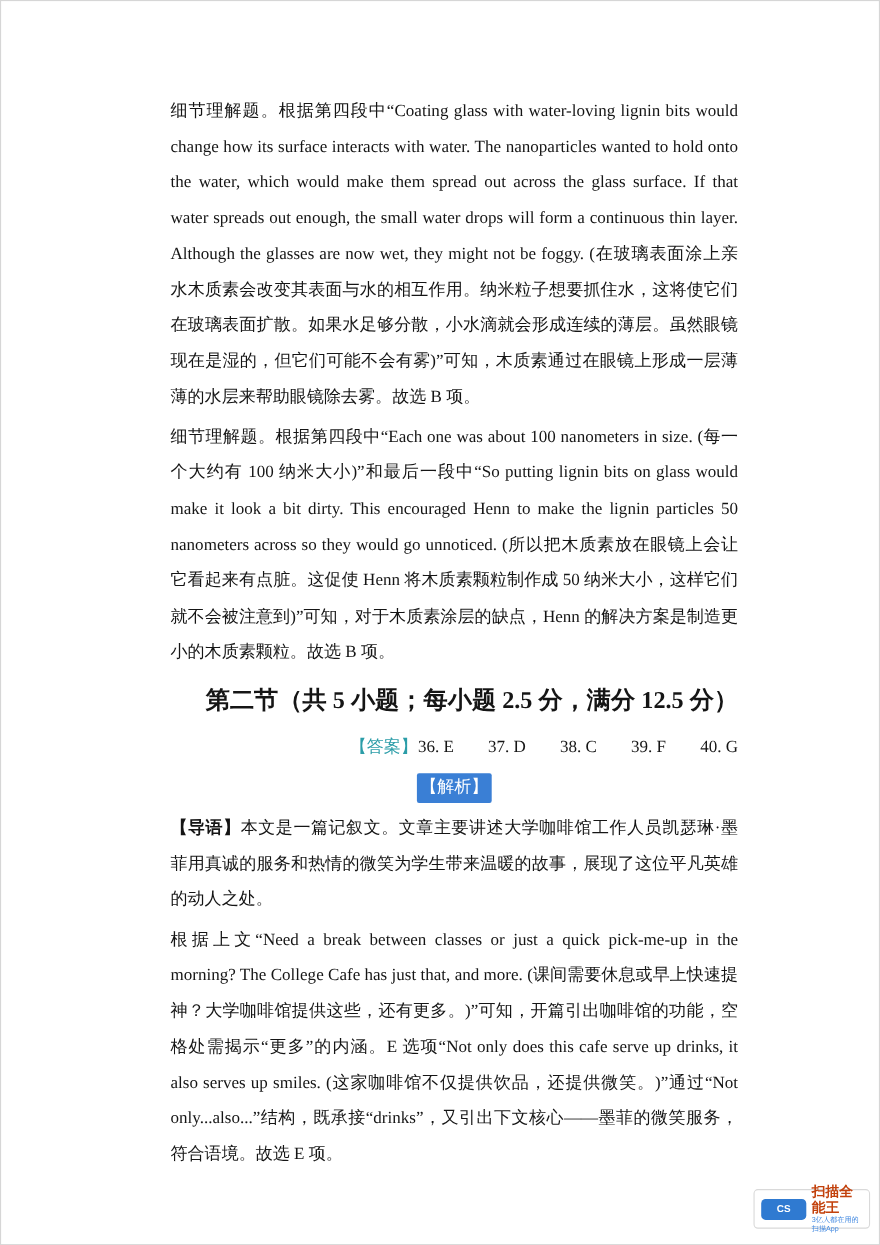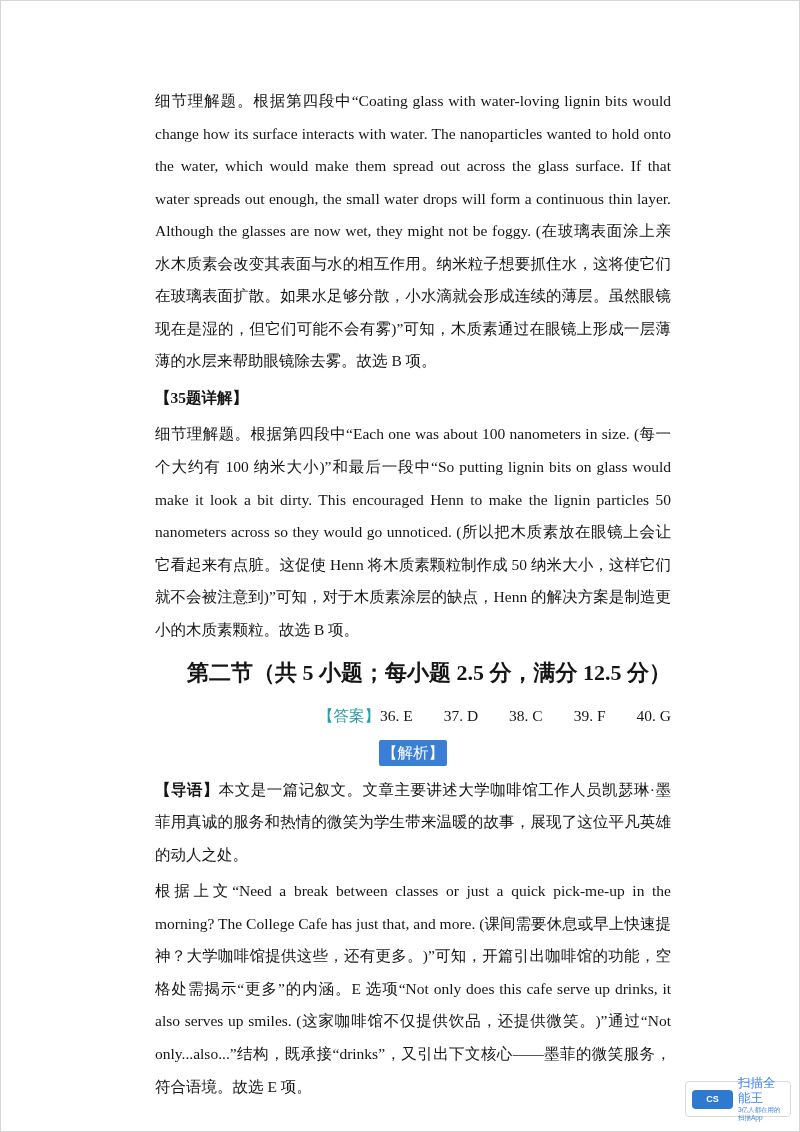--- a/index.html
+++ b/index.html
@@ -70,32 +70,31 @@
     color: #ffffff;
     font-size: 9px;
     font-weight: bold;
     display: flex;
     align-items: center;
     justify-content: center;
     margin-right: 5px;
     flex: 0 0 auto;
   }
   .wm-text { display: flex; flex-direction: column; justify-content: center; }
-  .wm-brand { font-size: 12.5px; font-weight: normal; color: #3b82f6; line-height: 1.2; }
+  .wm-brand { font-size: 12.5px; font-weight: bold; color: #c2410c; line-height: 1.2; }
   .wm-sub { font-size: 6.5px; color: #3f87e0; line-height: 1.3; }
 </style>
 </head>
 <body>
 
 <div class="page">
   <div class="content">
 
     <p>细节理解题。根据第四段中“Coating glass with water-loving lignin bits would change how its surface interacts with water. The nanoparticles wanted to hold onto the water, which would make them spread out across the glass surface. If that water spreads out enough, the small water drops will form a continuous thin layer. Although the glasses are now wet, they might not be foggy. (在玻璃表面涂上亲水木质素会改变其表面与水的相互作用。纳米粒子想要抓住水，这将使它们在玻璃表面扩散。如果水足够分散，小水滴就会形成连续的薄层。虽然眼镜现在是湿的，但它们可能不会有雾)”可知，木质素通过在眼镜上形成一层薄薄的水层来帮助眼镜除去雾。故选 B 项。</p>
 
-    <p class="detail-label">【35题详解】</p>
 
     <p>细节理解题。根据第四段中“Each one was about 100 nanometers in size. (每一个大约有 100 纳米大小)”和最后一段中“So putting lignin bits on glass would make it look a bit dirty. This encouraged Henn to make the lignin particles 50 nanometers across so they would go unnoticed. (所以把木质素放在眼镜上会让它看起来有点脏。这促使 Henn 将木质素颗粒制作成 50 纳米大小，这样它们就不会被注意到)”可知，对于木质素涂层的缺点，Henn 的解决方案是制造更小的木质素颗粒。故选 B 项。</p>
 
     <p class="section-heading">第二节（共 5 小题；每小题 2.5 分，满分 12.5 分）</p>
 
     <p class="answers-line"><span class="answer-label">【答案】</span><span>36. E　　37. D　　38. C　　39. F　　40. G</span></p>
 
     <p class="analysis-line"><span class="analysis-badge">【解析】</span></p>
 
     <p><span class="intro-label">【导语】</span><span>本文是一篇记叙文。文章主要讲述大学咖啡馆工作人员凯瑟琳·墨菲用真诚的服务和热情的微笑为学生带来温暖的故事，展现了这位平凡英雄的动人之处。</span></p>

